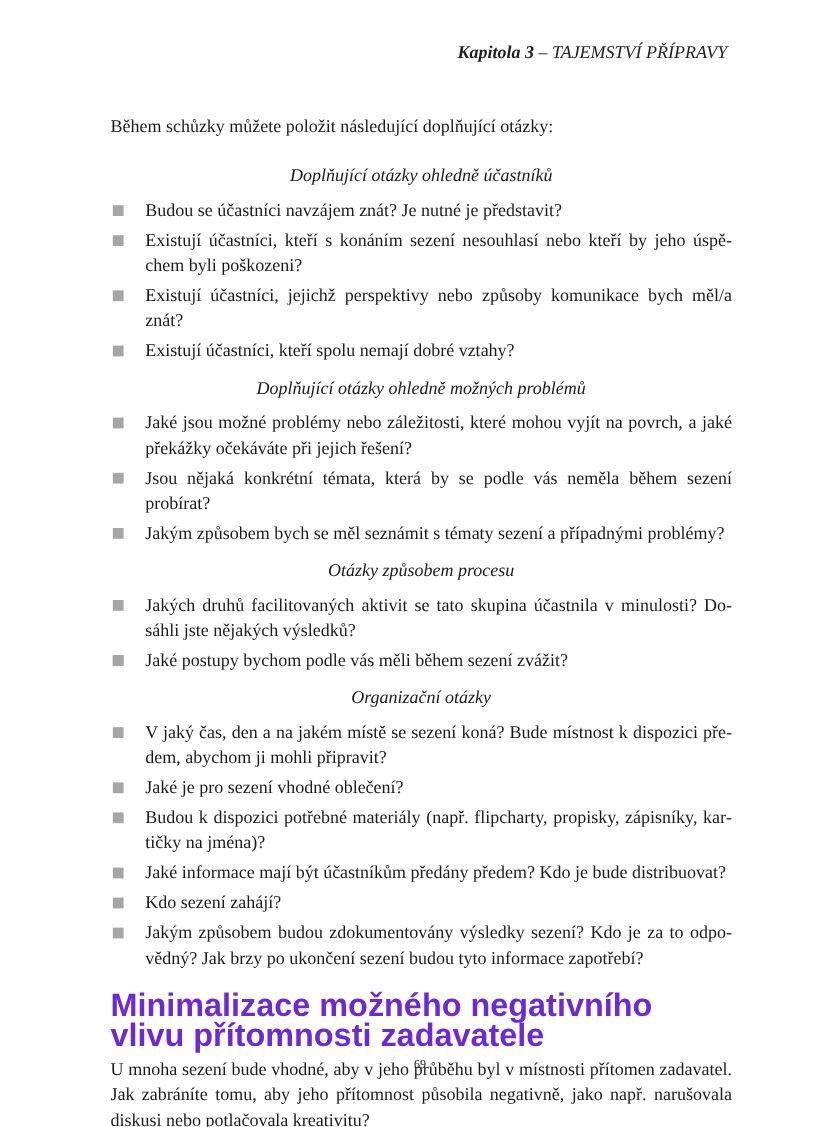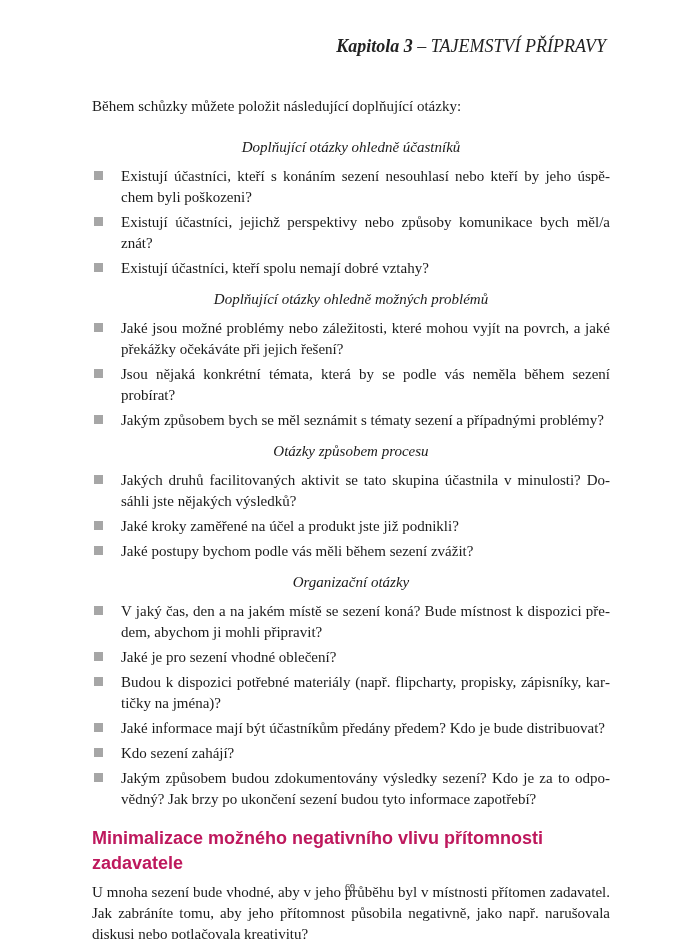--- a/index.html
+++ b/index.html
@@ -3,78 +3,79 @@
   <meta charset="utf-8">
   <style>
     html, body { margin: 0; padding: 0; background: #ffffff; }
     body {
       width: 700px; height: 939px; position: relative; overflow: hidden;
       font-family: "Liberation Serif", "DejaVu Serif", serif;
       color: #1a1a1a;
     }
     .running-head {
       position: absolute; top: 36px; right: 94px;
-      font-size: 18px; color: #222;
+      font-size: 15px; color: #222;
     }
     .running-head .chap { font-weight: bold; font-style: italic; }
     .running-head .title { font-style: italic; }
     .content {
       position: absolute; left: 92px; top: 96px; width: 518px;
       font-size: 15px; line-height: 21px;
     }
     .intro { margin: 0 0 20px 0; }
     .subhead { font-style: italic; margin: 4px 0 8px 0; text-align: center; }
     ul.qs { list-style: none; margin: 0 0 10px 0; padding: 0; }
     ul.qs li {
       position: relative; padding-left: 29px; margin-bottom: 4px;
       text-align: justify; hyphens: manual;
     }
     ul.qs li .bullet {
       position: absolute; left: 2px; top: 5px; width: 9px; height: 9px;
       background: #a6a6a6;
     }
     h2.section-title {
       font-family: "Liberation Sans", "DejaVu Sans", sans-serif;
-      font-weight: bold; font-size: 18px; line-height: 25px;
-      margin: 16px 0 6px 0; color: #be185d;
+      font-weight: bold; font-size: 27px; line-height: 25px;
+      margin: 16px 0 6px 0; color: #6d28d9;
     }
     .para { margin: 0; text-align: justify; }
     .page-number {
       position: absolute; top: 882px; left: 0; width: 700px; text-align: center;
       font-size: 10px;
     }
   </style>
 </head>
 <body>
 
 <div class="running-head">
   <span class="chap">Kapitola 3</span><span> – </span><span class="title">TAJEMSTVÍ PŘÍPRAVY</span>
 </div>
 
 <div class="content">
   <p class="intro">Během schůzky můžete položit následující doplňující otázky:</p>
 
   <div class="subhead">Doplňující otázky ohledně účastníků</div>
   <ul class="qs">
+    <li><span class="bullet"></span><span>Budou se účastníci navzájem znát? Je nutné je představit?</span></li>
     <li><span class="bullet"></span><span>Existují účastníci, kteří s konáním sezení nesouhlasí nebo kteří by jeho úspě­chem byli poškozeni?</span></li>
     <li><span class="bullet"></span><span>Existují účastníci, jejichž perspektivy nebo způsoby komunikace bych měl/a znát?</span></li>
     <li><span class="bullet"></span><span>Existují účastníci, kteří spolu nemají dobré vztahy?</span></li>
   </ul>
 
   <div class="subhead">Doplňující otázky ohledně možných problémů</div>
   <ul class="qs">
     <li><span class="bullet"></span><span>Jaké jsou možné problémy nebo záležitosti, které mohou vyjít na povrch, a jaké překážky očekáváte při jejich řešení?</span></li>
     <li><span class="bullet"></span><span>Jsou nějaká konkrétní témata, která by se podle vás neměla během sezení probírat?</span></li>
     <li><span class="bullet"></span><span>Jakým způsobem bych se měl seznámit s tématy sezení a případnými problémy?</span></li>
   </ul>
 
   <div class="subhead">Otázky způsobem procesu</div>
   <ul class="qs">
     <li><span class="bullet"></span><span>Jakých druhů facilitovaných aktivit se tato skupina účastnila v minulosti? Do­sáhli jste nějakých výsledků?</span></li>
-    <li><span class="bullet"></span><span>Jaké kroky zaměřené na účel a produkt jste již podnikli?</span></li>
+    <li><span class="bullet"></span></li>
     <li><span class="bullet"></span><span>Jaké postupy bychom podle vás měli během sezení zvážit?</span></li>
   </ul>
 
   <div class="subhead">Organizační otázky</div>
   <ul class="qs">
     <li><span class="bullet"></span><span>V jaký čas, den a na jakém místě se sezení koná? Bude místnost k dispozici pře­dem, abychom ji mohli připravit?</span></li>
     <li><span class="bullet"></span><span>Jaké je pro sezení vhodné oblečení?</span></li>
     <li><span class="bullet"></span><span>Budou k dispozici potřebné materiály (např. flipcharty, propisky, zápisníky, kar­tičky na jména)?</span></li>
     <li><span class="bullet"></span><span>Jaké informace mají být účastníkům předány předem? Kdo je bude distribuovat?</span></li>
     <li><span class="bullet"></span><span>Kdo sezení zahájí?</span></li>

